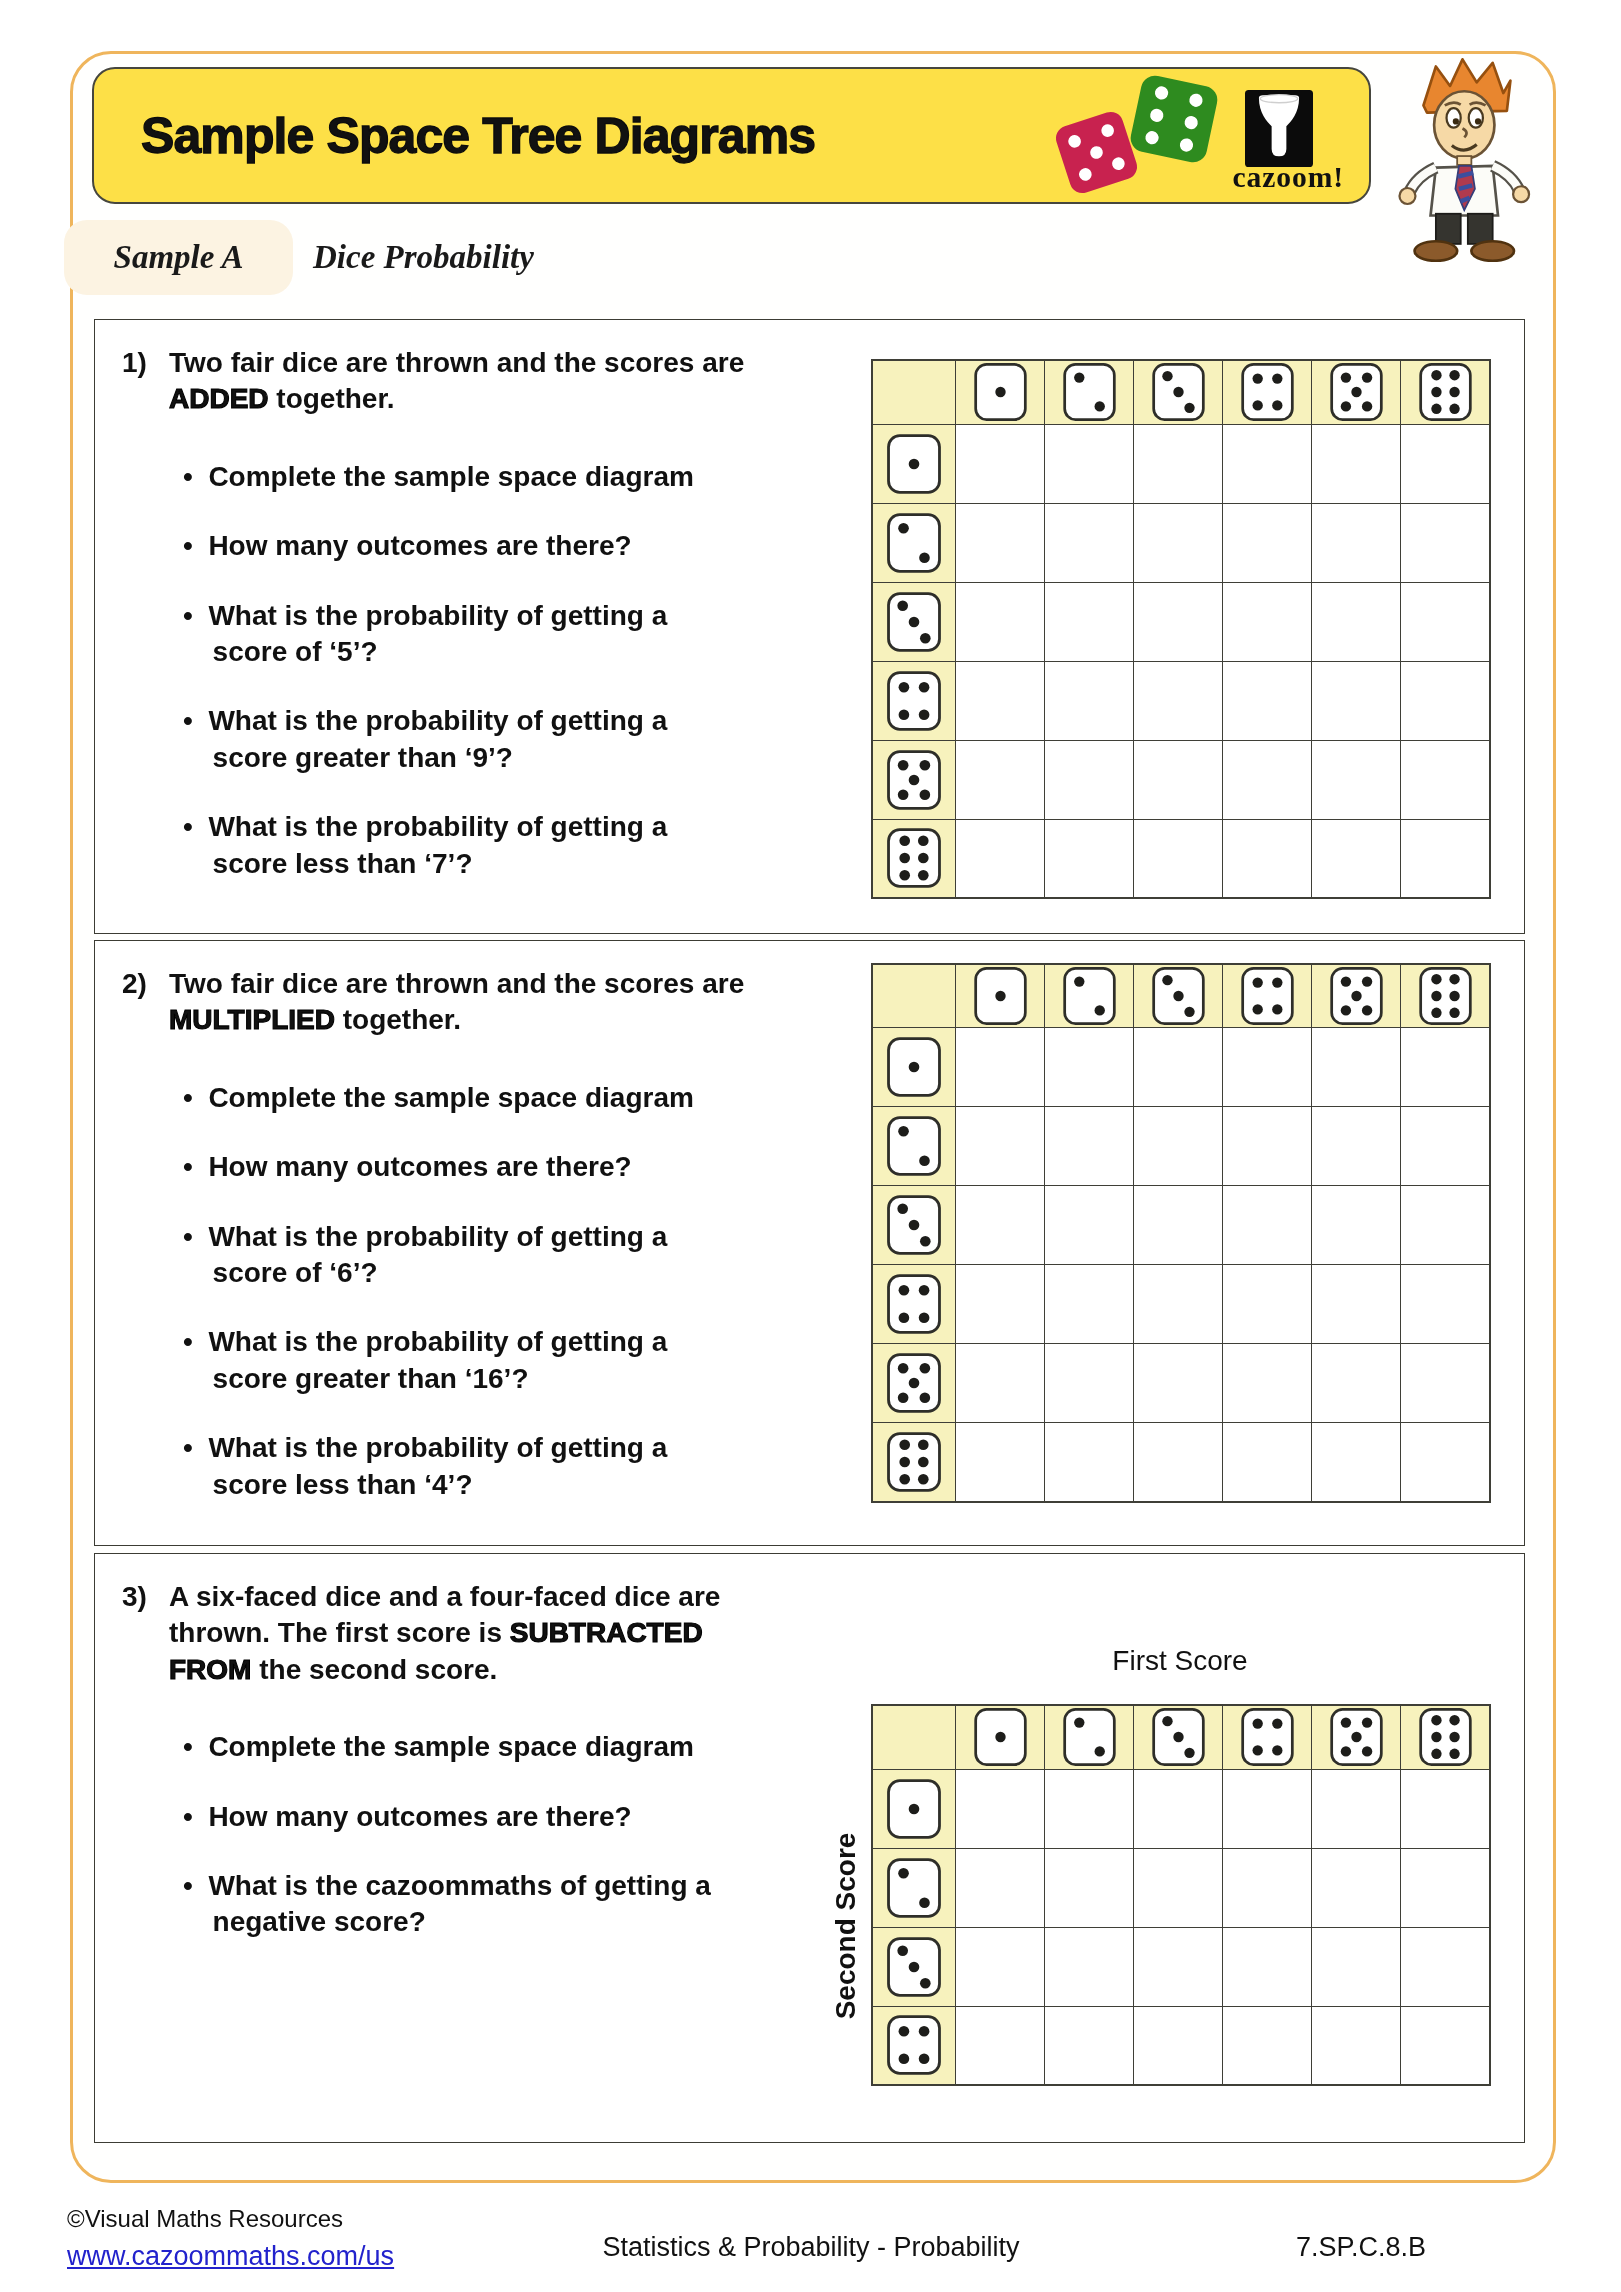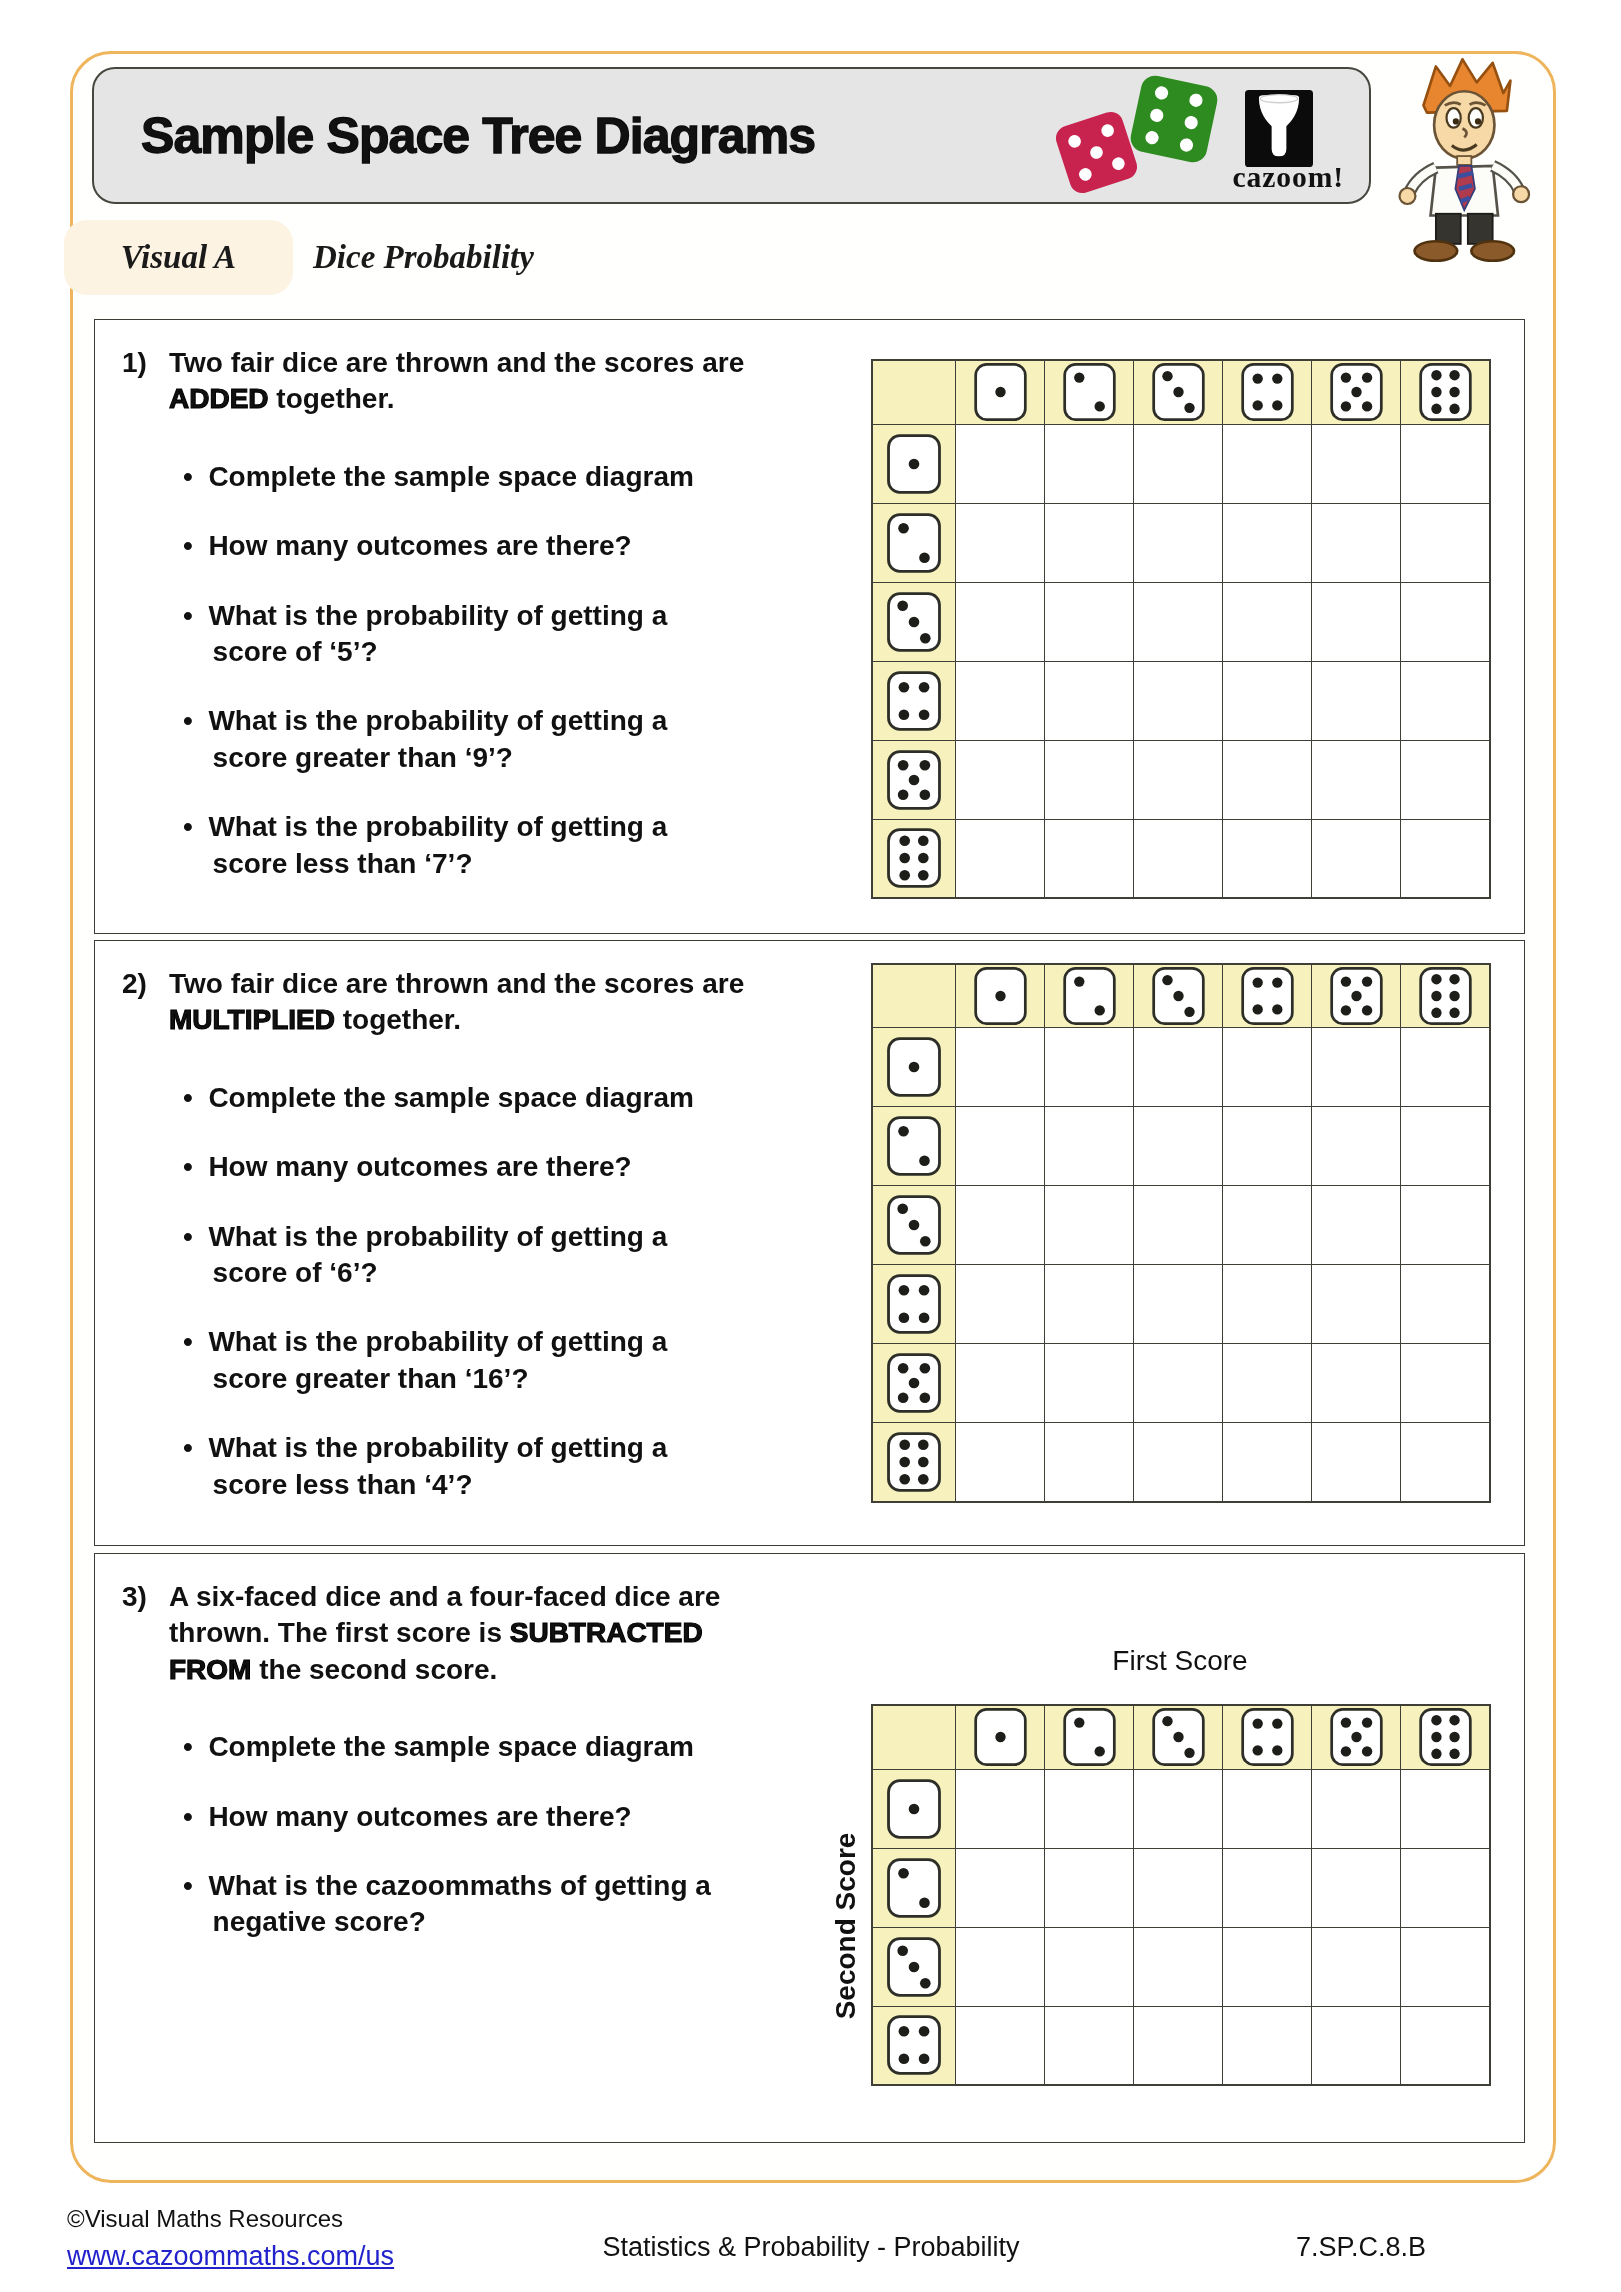--- a/index.html
+++ b/index.html
@@ -5,21 +5,21 @@
   html,body{margin:0;padding:0;background:#fff;}
   body{width:1622px;height:2293px;position:relative;overflow:hidden;
        font-family:"Liberation Sans","DejaVu Sans",sans-serif;color:#111;}
   .abs{position:absolute;}
 
   
   .page-frame{left:70px;top:51px;width:1480px;height:2126px;
     border:3.1px solid #EFB55C;border-radius:41px;background:#FFFFFE;}
 
   
-  .header-box{left:92px;top:67px;width:1275px;height:133px;background:#e5e5e5;
+  .header-box{left:92px;top:67px;width:1275px;height:133px;background:#fde047;
     border:2.7px solid #46463E;border-radius:23px;display:flex;align-items:center;}
   .page-title{padding-left:47px;font-size:50px;font-weight:700;letter-spacing:-0.9px;
     -webkit-text-stroke:1.3px #0c0c0c;white-space:nowrap;}
   .deco-die{transform-origin:center;}
   .cazoom-logo-box{left:1245px;top:90px;width:68px;height:77px;background:#0b0b0b;border-radius:3.6px;}
   .cazoom-logo-text{left:1211px;top:161px;width:133px;text-align:right;
     font-family:"Liberation Serif","DejaVu Serif",serif;font-weight:700;font-size:29.6px;letter-spacing:0.9px;}
 
   
   .section-badge{left:64px;top:220px;width:229px;height:75px;background:#FCF3E2;border-radius:23px;
@@ -122,21 +122,21 @@
   <line x1="75" y1="138" x2="92" y2="134" stroke="#3C4E9E" stroke-width="5"></line>
   <line x1="76" y1="152" x2="91" y2="148" stroke="#3C4E9E" stroke-width="5"></line>
   <line x1="78" y1="166" x2="88" y2="162" stroke="#3C4E9E" stroke-width="5"></line>
   <rect x="50" y="180" width="28" height="34" fill="#35342F" stroke="#1d1c19" stroke-width="2"></rect>
   <rect x="86" y="180" width="28" height="34" fill="#35342F" stroke="#1d1c19" stroke-width="2"></rect>
   <ellipse cx="50" cy="222" rx="24" ry="11" fill="#8B5A2B" stroke="#50320f" stroke-width="3"></ellipse>
   <ellipse cx="114" cy="222" rx="24" ry="11" fill="#8B5A2B" stroke="#50320f" stroke-width="3"></ellipse>
 </svg>
 
 <div class="abs section-badge">
-  <span class="serif-i">Visual A</span>
+  <span class="serif-i">Sample A</span>
 </div>
 <div class="abs section-title">
   <span class="serif-i">Dice Probability</span>
 </div>
 
 <div class="abs qbox qbox1">
   <div class="qtext">
     <div class="qline">
       <span class="qnum">1)</span>
       <span class="qintro"><span>Two fair dice are thrown and the scores are </span><span class="em">ADDED</span><span> together.</span></span>

